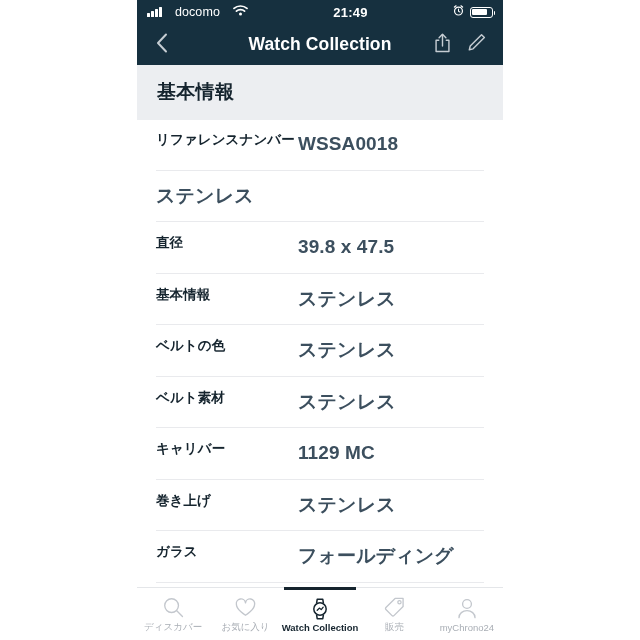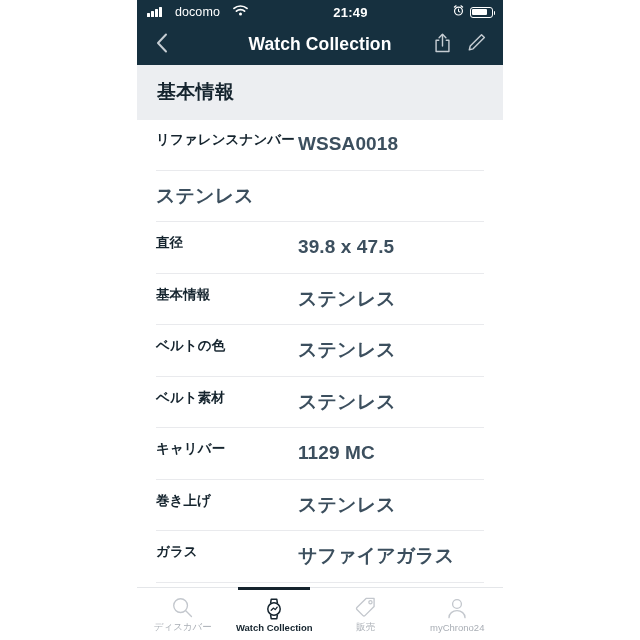--- a/index.html
+++ b/index.html
@@ -264,38 +264,46 @@
       <div class="spec-row">
         <div class="spec-label">キャリバー</div>
         <div class="spec-value">1129 MC</div>
       </div>
       <div class="spec-row">
         <div class="spec-label">巻き上げ</div>
         <div class="spec-value">ステンレス</div>
       </div>
       <div class="spec-row">
         <div class="spec-label">ガラス</div>
-        <div class="spec-value">サファイアガラス</div>
+        <div class="spec-value">フォールディング</div>
       </div>
       <div class="spec-row">
         <div class="spec-label">バックル</div>
         <div class="spec-value">フォールディング
 バックル</div>
       </div>
     </div>
 
   <div class="tabbar" id="tabbar">
       <div class="tab">
         <span class="ico">
           <svg width="21" height="21" viewBox="0 0 22 22" fill="none">
             <circle cx="9" cy="9" r="7.2" stroke="currentColor" stroke-width="1.4"></circle>
             <path d="M14.4 14.4l6 6" stroke="currentColor" stroke-width="1.4" stroke-linecap="round"></path>
           </svg>
         </span>
         <span class="tab-label">ディスカバー</span>
+      </div>
+      <div class="tab">
+        <span class="ico">
+          <svg width="21" height="19" viewBox="0 0 22 20" fill="none">
+            <path d="M11 18.2S1.4 12.4 1.4 6.6a4.8 4.8 0 019.6-1.5A4.8 4.8 0 0120.6 6.6c0 5.8-9.6 11.6-9.6 11.6z" stroke="currentColor" stroke-width="1.4" stroke-linejoin="round"></path>
+          </svg>
+        </span>
+        <span class="tab-label">お気に入り</span>
       </div>
       <div class="tab active">
         <div class="tab-indicator"></div>
         <span class="ico">
           <svg width="20" height="22" viewBox="0 0 20 22" fill="none">
             <circle cx="10" cy="11" r="6.2" stroke="currentColor" stroke-width="1.5"></circle>
             <path d="M6.6 5.2L7.2 1.3h5.6l.6 3.9M6.6 16.8l.6 3.9h5.6l.6-3.9" stroke="currentColor" stroke-width="1.5" stroke-linejoin="round"></path>
             <path d="M7.2 12.3l2.4-2.2 1.6 1.5 2-2.4" stroke="currentColor" stroke-width="1.3" stroke-linecap="round" stroke-linejoin="round"></path>
           </svg>
         </span>

